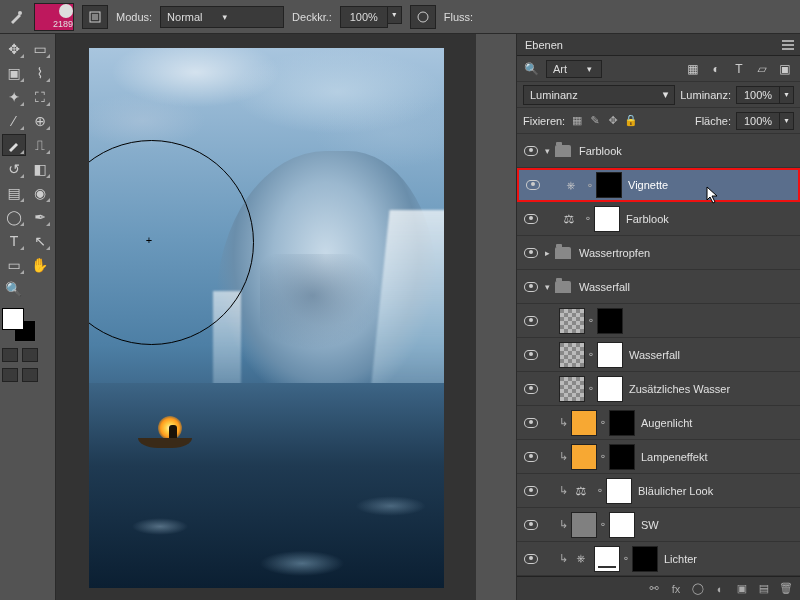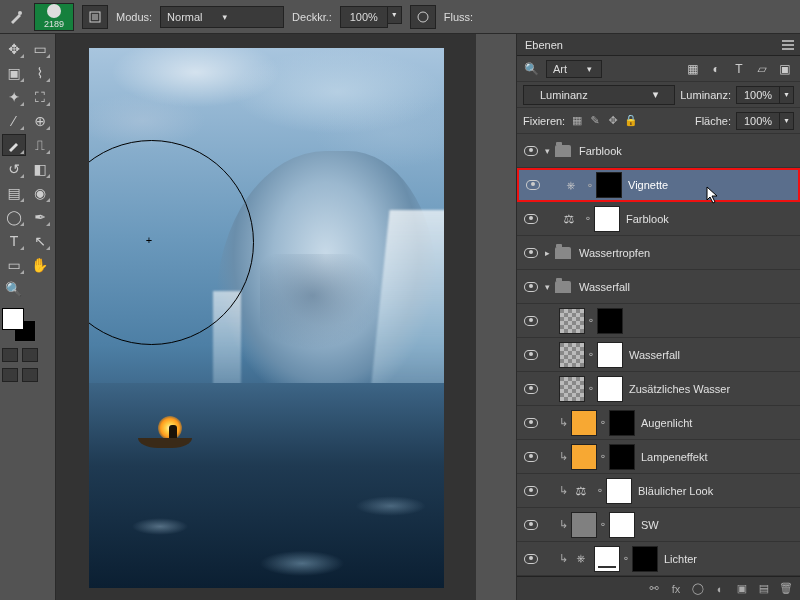--- a/index.html
+++ b/index.html
@@ -1,20 +1,20 @@
 <!DOCTYPE html>
 <html><head>
 <meta charset="utf-8">
 <style>
   * { box-sizing: border-box; margin: 0; padding: 0; font-family: "Segoe UI", Tahoma, sans-serif; }
   body { background: #535353; width: 800px; height: 600px; overflow: hidden; color: #e0e0e0; font-size: 11px; }
   .app { display: flex; flex-direction: column; width: 100%; height: 100%; }
   
   .options-bar { height: 34px; background: #535353; display: flex; align-items: center; padding: 0 6px; gap: 8px; border-bottom: 1px solid #2a2a2a; }
-  .brush-preset { width: 40px; height: 28px; background: #15803d; border: 1px solid #222; display: flex; flex-direction: column; align-items: center; justify-content: center; font-size: 9px; }
+  .brush-preset { width: 40px; height: 28px; background: #be185d; border: 1px solid #222; display: flex; flex-direction: column; align-items: flex-end; justify-content: center; font-size: 9px; }
   .brush-preset .circle { width: 14px; height: 14px; border-radius: 50%; background: #ddd; margin-bottom: 1px; }
   .icon-btn { width: 26px; height: 24px; background: #3a3a3a; border: 1px solid #222; display: flex; align-items: center; justify-content: center; cursor: pointer; }
   .opt-label { color: #ddd; font-size: 11px; }
   .opt-select { height: 22px; background: #3a3a3a; border: 1px solid #222; color: #ddd; padding: 0 6px; display: flex; align-items: center; gap: 20px; }
   .opt-select .chev { font-size: 9px; }
   .opt-input { height: 22px; width: 48px; background: #3a3a3a; border: 1px solid #222; color: #ddd; display: flex; align-items: center; justify-content: center; }
   
   .main { flex: 1; display: flex; min-height: 0; }
   
   .toolbox { width: 56px; background: #535353; border-right: 1px solid #2a2a2a; display: flex; flex-direction: column; padding: 4px 2px; gap: 2px; }
@@ -68,21 +68,21 @@
   
   .panels { width: 284px; background: #535353; border-left: 1px solid #2a2a2a; display: flex; flex-direction: column; margin-left: 40px; }
   .panel-tab { height: 22px; background: #3a3a3a; display: flex; align-items: center; padding: 0 8px; font-size: 11px; border-bottom: 1px solid #222; position: relative; }
   .panel-tab .menu-lines { position:absolute; right:6px; top:6px; width:12px; height:10px; background:
       linear-gradient(#aaa,#aaa) 0 0/100% 2px no-repeat,
       linear-gradient(#aaa,#aaa) 0 4px/100% 2px no-repeat,
       linear-gradient(#aaa,#aaa) 0 8px/100% 2px no-repeat; cursor:pointer; }
   .panel-row { height: 26px; background: #414141; border-bottom: 1px solid #333; display: flex; align-items: center; padding: 0 6px; gap: 5px; font-size: 11px; }
   .panel-row .grow { flex: 1; }
   .mini-icon { width: 18px; height: 16px; display:flex; align-items:center; justify-content:center; color:#ccc; font-size:12px; cursor:pointer; }
-  .blend-select { flex:1; height:20px; background:#3a3a3a; border:1px solid #222; display:flex; align-items:center; padding:0 16px; justify-content:space-between; }
+  .blend-select { flex:1; height:20px; background:#3a3a3a; border:1px solid #222; display:flex; align-items:center; padding:0 6px; justify-content:space-between; }
   .pct-box { width:44px; height:18px; background:#3a3a3a; border:1px solid #222; display:flex; align-items:center; justify-content:center; }
   .chev-box { width:14px; height:18px; background:#3a3a3a; border:1px solid #222; border-left:none; display:flex; align-items:center; justify-content:center; font-size:8px; }
   .lock-icons { display:flex; gap:4px; }
   .lock-icons span { width:14px; height:14px; display:flex; align-items:center; justify-content:center; color:#aaa; font-size:11px; }
   
   .layers { flex:1; overflow-y:auto; background:#414141; }
   .layer { display:flex; align-items:center; height:34px; border-bottom:1px solid #333; padding-right:6px; }
   .vis-col { width:28px; display:flex; align-items:center; justify-content:center; }
   .eye { width:14px; height:10px; border:1px solid #ccc; border-radius:70% / 100%; position:relative; cursor:pointer; }
   .eye::after { content:""; position:absolute; top:1px; left:4px; width:4px; height:4px; background:#ccc; border-radius:50%; }

